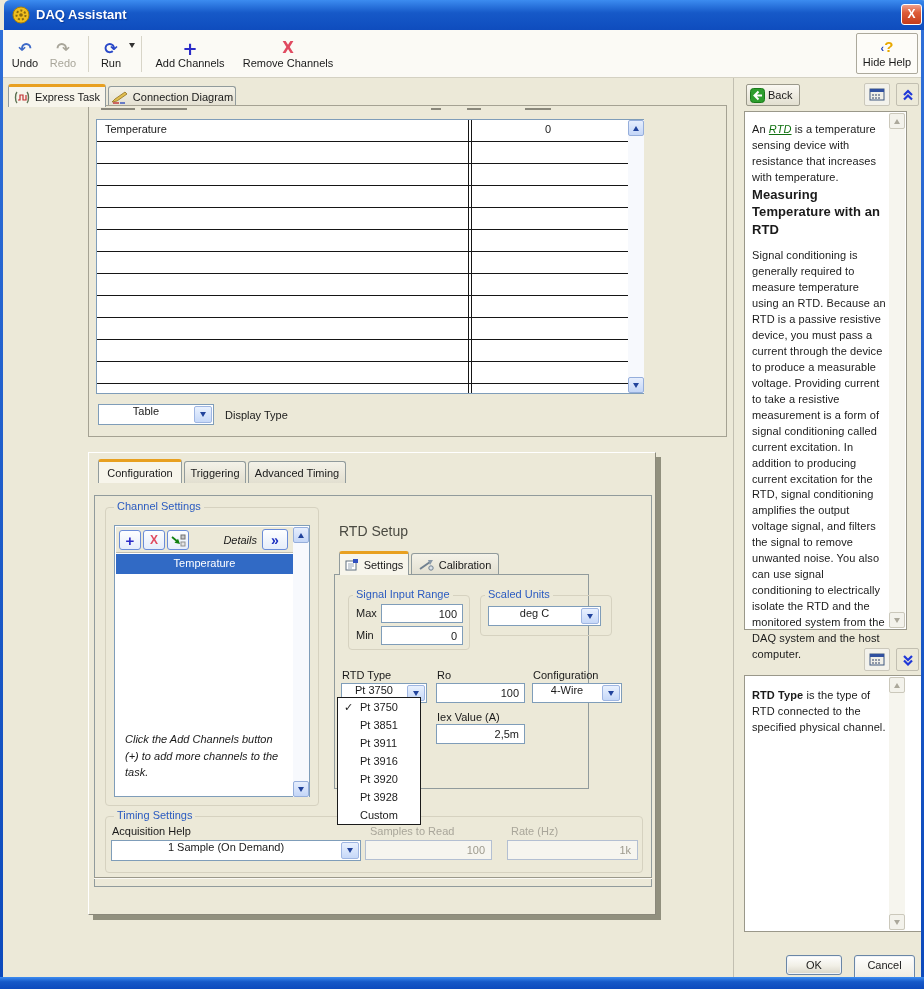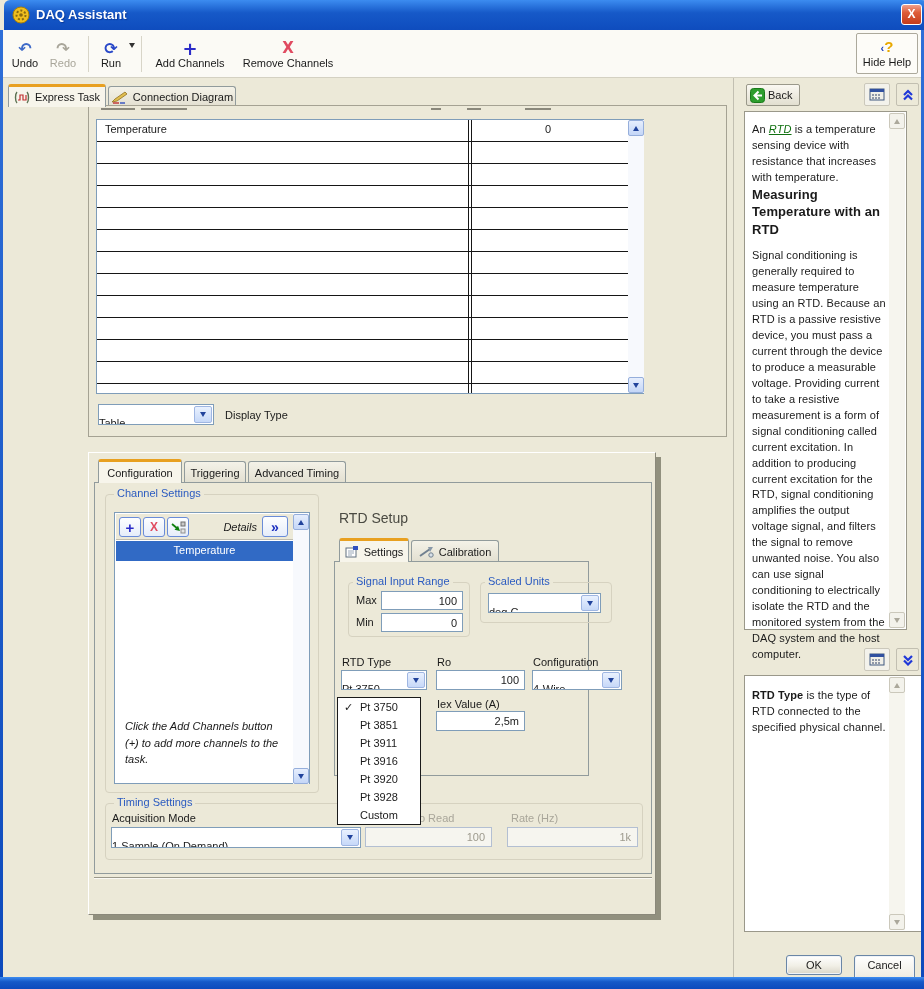--- a/index.html
+++ b/index.html
@@ -24,21 +24,21 @@
        display:flex;align-items:center;justify-content:center;gap:5px;cursor:pointer;
        background:linear-gradient(180deg,#F4F2E8,#E2DFD0);}
   .tabsel{background:#F7F5EB;border-top:3px solid #E8A020;z-index:6;}
   
   .panel{border:1px solid #A5A293;background:#ECE9D8;}
   .fs{border:1px solid #D6D2C0;border-radius:4px;}
   .legend{position:absolute;top:-8px;left:8px;background:#ECE9D8;padding:0 3px;color:#2B5BC0;white-space:nowrap;}
   .tbx{background:#fff;border:1px solid #7F9DB9;text-align:right;padding:3px 5px 0 0;}
   .tbxd{background:#F6F5EF;border:1px solid #B3BFD2;text-align:right;padding:3px 6px 0 0;color:#9D9A8D;}
   .combo{background:#fff;border:1px solid #7F9DB9;display:flex;align-items:stretch;}
-  .combo-txt{flex:1;text-align:left;padding-top:12px;overflow:hidden;white-space:nowrap;}
+  .combo-txt{flex:1;text-align:center;padding-top:0;overflow:hidden;white-space:nowrap;}
   .combo-btn{width:16px;margin:1px;background:linear-gradient(180deg,#E9F1FE,#C6D8F8);
     border:1px solid #9FB6E2;border-radius:2px;display:flex;align-items:center;justify-content:center;cursor:pointer;}
   .td{width:0;height:0;border-left:3px solid transparent;border-right:3px solid transparent;border-top:5px solid #21439C;}
   .tu{width:0;height:0;border-left:3px solid transparent;border-right:3px solid transparent;border-bottom:5px solid #21439C;}
   .tdg{border-top-color:#ABA89B;} .tug{border-bottom-color:#ABA89B;}
   .sbtn{background:linear-gradient(180deg,#E6EEFD,#C4D6F7);border:1px solid #95AEDB;border-radius:2px;
     display:flex;align-items:center;justify-content:center;cursor:pointer;}
   .sbtng{background:#F3F2EB;border:1px solid #CBC8BB;}
   .minibtn{background:linear-gradient(180deg,#FDFEFF,#E6EDFA);border:1px solid #6A8CD8;border-radius:3px;
     display:flex;align-items:center;justify-content:center;cursor:pointer;}
@@ -167,21 +167,21 @@
     <div class="a tab tabsel" style="left:9px;top:6px;width:84px;height:24px">
       <span>Configuration</span>
     </div>
     <div class="a tab" style="left:95px;top:8px;width:62px;height:22px">
       <span>Triggering</span>
     </div>
     <div class="a tab" style="left:159px;top:8px;width:98px;height:22px">
       <span>Advanced Timing</span>
     </div>
 
-    <div class="a" style="left:5px;top:29px;width:558px;height:392px;border:1px solid #919B9C;background:#ECE9D8">
+    <div class="a" style="left:5px;top:42px;width:558px;height:392px;border:1px solid #919B9C;background:#ECE9D8">
 
       <div class="a fs" style="left:10px;top:11px;width:214px;height:299px">
         <span class="legend">Channel Settings</span>
         <div class="a" style="left:8px;top:17px;width:196px;height:272px;background:#fff;border:1px solid #7F9DB9">
           <div class="a" style="left:1px;top:1px;width:177px;height:26px;background:#ECE9D8;border-bottom:1px solid #C0BDB0">
             <div class="a minibtn" style="left:3px;top:3px;width:22px;height:20px">
               <span style="color:#2B2BC8;font-weight:bold;font-size:15px">+</span>
             </div>
             <div class="a minibtn" style="left:27px;top:3px;width:22px;height:20px">
               <span style="color:#E04A60;font-weight:bold;font-size:12px">X</span>
@@ -264,21 +264,21 @@
           <span class="combo-btn">
               <span class="td"></span>
             </span>
         </div>
         <span class="a" style="left:102px;top:136px">Iex Value (A)</span>
         <div class="a tbx" style="left:101px;top:149px;width:89px;height:20px">2,5m</div>
       </div>
 
       <div class="a fs" style="left:10px;top:320px;width:538px;height:57px">
         <span class="legend">Timing Settings</span>
-        <span class="a" style="left:6px;top:8px">Acquisition Mode</span>
+        <span class="a" style="left:6px;top:8px">Acquisition Help</span>
         <div class="a combo" style="left:5px;top:23px;width:250px;height:21px">
           <span class="combo-txt">1 Sample (On Demand)</span>
           <span class="combo-btn">
               <span class="td"></span>
             </span>
         </div>
         <span class="a dis" style="left:264px;top:8px;white-space:nowrap">Samples to Read</span>
         <div class="a tbxd" style="left:259px;top:23px;width:127px;height:20px">100</div>
         <span class="a dis" style="left:405px;top:8px">Rate (Hz)</span>
         <div class="a tbxd" style="left:401px;top:23px;width:131px;height:20px">1k</div>

